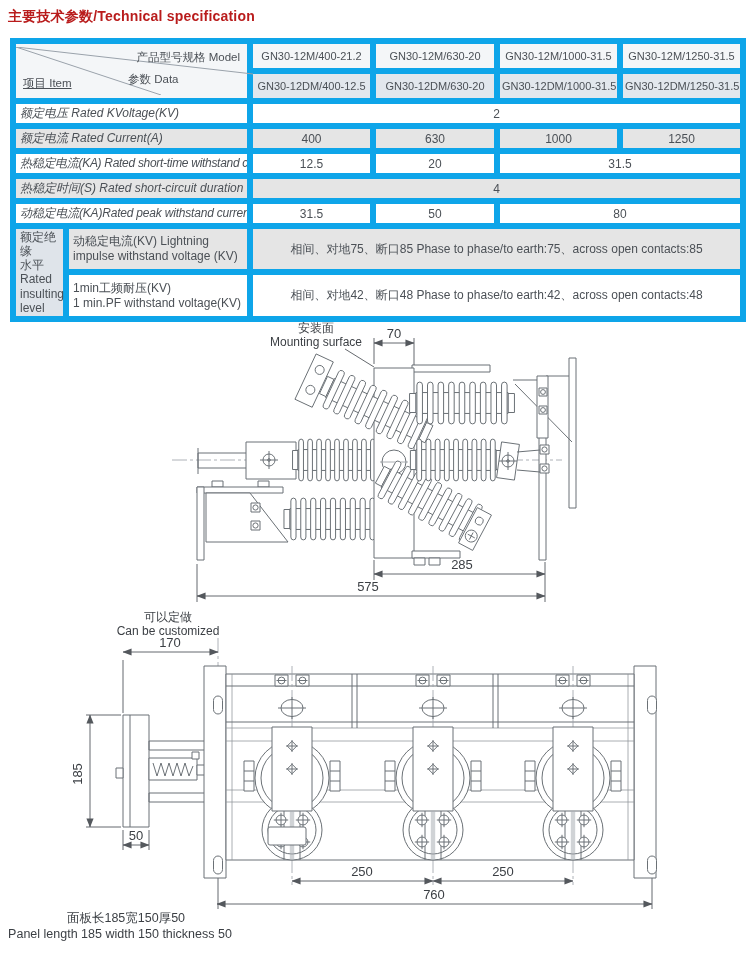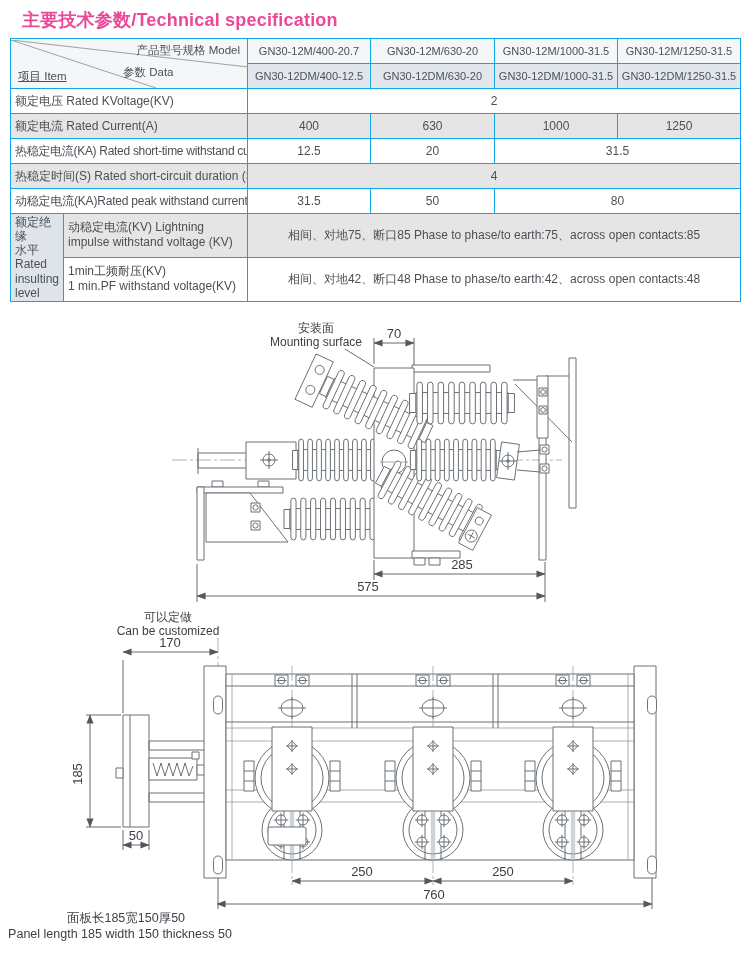--- a/index.html
+++ b/index.html
@@ -1,33 +1,33 @@
 <!DOCTYPE html>
 <html><head>
 <meta charset="utf-8">
 <style>
   html,body{margin:0;padding:0;background:#fff;}
   .page{position:relative;width:750px;height:953px;background:#fff;overflow:hidden;
         font-family:"Liberation Sans", sans-serif;color:#3c4146;}
-  .sect{position:absolute;left:22px;font-size:18px;font-weight:600;color:#ec4899;letter-spacing:.2px;}
+  .sect{position:absolute;left:8px;font-size:14px;font-weight:600;color:#b91c1c;letter-spacing:.2px;}
   #title1{top:8px;}
   #title2{top:290px;}
   
   table.spec{position:absolute;left:10px;top:38px;width:730px;border-collapse:collapse;table-layout:fixed;}
-  table.spec td{border:1px solid #0ea5e9;padding:1px 4px;font-size:12px;color:#4b5056;vertical-align:middle;}
+  table.spec td{border:6px solid #0ea5e9;padding:1px 4px;font-size:12px;color:#4b5056;vertical-align:middle;}
   tr.hr1 td{background:#f4f6f8;height:22px;text-align:center;font-size:11px;white-space:nowrap;padding:1px 2px;}
   tr.hr2 td{background:#e2e7ed;height:22px;text-align:center;font-size:11px;white-space:nowrap;padding:1px 2px;}
   td.corner{background:#dde3ea;position:relative;padding:0 !important;}
   td.corner .cw{position:relative;width:100%;height:48px;}
   td.corner svg{position:absolute;left:0;top:0;}
   td.corner span{position:absolute;font-size:11.5px;color:#4b5056;white-space:nowrap;}
   .c-model{right:7px;top:3px;}
   .c-data{left:112px;top:25px;}
   .c-item{left:7px;bottom:4px;text-decoration:underline;}
-  td.lab{padding-left:6px;white-space:nowrap;overflow:hidden;}
+  td.lab{padding-left:6px;white-space:nowrap;overflow:hidden;font-style:italic;}
   td.val{text-align:center;font-size:12.5px;color:#4e5357;}
   tr.rws{height:25px;}
   tr.shade td{background:#e5e5e5;}
   tr.white td{background:#ffffff;}
   td.f12{font-size:12px;}
   td.f105{font-size:10.8px;}
   td.f98{font-size:9.8px;letter-spacing:-.3px;}
   td.f102{font-size:10.2px;letter-spacing:-.2px;}
   td.grp{background:#dfe4ea !important;font-size:11px;line-height:1.18;white-space:pre-line;padding:2px 2px 2px 4px;}
   td.lab2{font-size:11.8px;line-height:1.25;white-space:pre-line;padding:2px 4px 2px 6px;overflow:hidden;}
@@ -67,21 +67,21 @@
         <div class="cw">
           <svg width="237" height="48" viewBox="0 0 237 48">
             <line x1="0" y1="0" x2="237" y2="27" stroke="#9aa2ab" stroke-width="1"></line>
             <line x1="0" y1="0" x2="145" y2="48" stroke="#9aa2ab" stroke-width="1"></line>
           </svg>
           <span class="c-model">产品型号规格 Model</span>
           <span class="c-data">参数 Data</span>
           <span class="c-item">项目 Item</span>
         </div>
       </td>
-      <td>GN30-12M/400-20.7</td>
+      <td>GN30-12M/400-21.2</td>
       <td>GN30-12M/630-20</td>
       <td>GN30-12M/1000-31.5</td>
       <td>GN30-12M/1250-31.5</td>
     </tr>
     <tr class="hr2">
       <td>GN30-12DM/400-12.5</td>
       <td>GN30-12DM/630-20</td>
       <td>GN30-12DM/1000-31.5</td>
       <td>GN30-12DM/1250-31.5</td>
     </tr>

